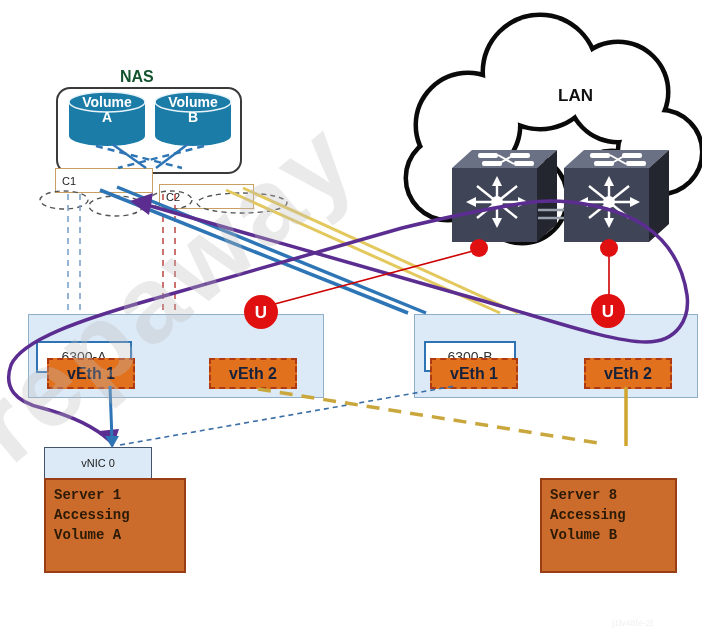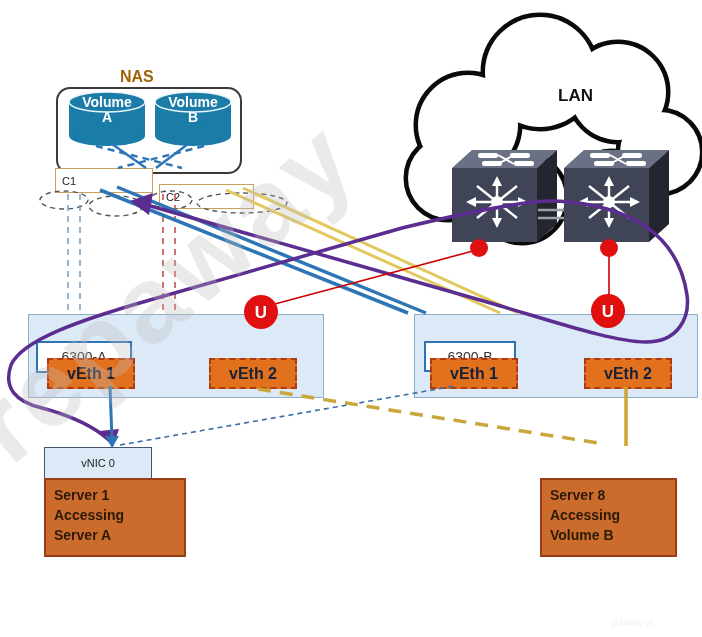--- a/index.html
+++ b/index.html
@@ -5,33 +5,33 @@
   html,body{margin:0;padding:0;background:#fff;}
   .stage{position:relative;width:702px;height:637px;background:#fff;overflow:hidden;
          font-family:"Liberation Sans",sans-serif;}
   .stage svg{position:absolute;left:0;top:0;}
   #bg{z-index:0;}
   #boxes{position:absolute;left:0;top:0;width:702px;height:637px;z-index:1;}
   #fg{z-index:2;pointer-events:none;}
   .lbl{position:absolute;color:#222;}
   .nas-box{position:absolute;left:56px;top:87px;width:182px;height:83px;
            border:2px solid #3a3a3a;border-radius:14px;background:transparent;}
-  .nas-title{position:absolute;left:120px;top:68px;width:60px;font-weight:bold;font-size:16px;color:#a16207;}
+  .nas-title{position:absolute;left:120px;top:68px;width:60px;font-weight:bold;font-size:16px;color:#14532d;}
   .vol-lbl{position:absolute;width:74px;text-align:center;color:#fff;font-size:14px;font-weight:bold;line-height:15px;}
   .ctrl{position:absolute;top:168px;height:23px;background:#fff;border:1.5px solid #c9a063;
         font-size:11px;color:#222;padding-left:6px;display:flex;align-items:center;}
   .fabric{position:absolute;top:314px;height:82px;background:#dce9f6;border:1px solid #8fafc9;}
   .fabric-lbl{position:absolute;background:#fff;border:2px solid #2e74b5;font-size:14px;color:#333;
               display:flex;align-items:center;justify-content:center;margin-top:20px;}
   .veth{position:absolute;top:358px;width:84px;height:27px;background:#e2711d;border:2px dashed #ad3a12;
         display:flex;align-items:center;justify-content:center;font-size:16px;font-weight:700;color:#16213a;}
   .vnic{position:absolute;top:447px;height:30px;border:1.5px solid #44546a;display:flex;
         align-items:center;justify-content:center;font-size:11px;color:#222;}
   .server{position:absolute;top:478px;height:70px;background:#cc6c2c;border:2px solid #993d14;
-          padding:5px 0 0 8px;font-size:14px;font-weight:bold;color:#2b1a06;line-height:20px;}
+          padding:5px 0 16px 8px;font-size:14px;font-weight:bold;color:#2b1a06;line-height:20px;font-family:Liberation Mono, monospace;}
   .lan-lbl{position:absolute;left:528px;top:86px;font-weight:bold;font-size:17px;color:#111;margin-left:30px;}
   .caption{position:absolute;left:0;top:568px;width:702px;text-align:center;
            font-size:30px;font-weight:bold;color:#111;z-index:1;}
   .watermark{position:absolute;left:-40px;top:120px;width:800px;z-index:3;pointer-events:none;
              font-size:108px;font-weight:bold;color:rgba(190,190,190,0.32);
              transform:rotate(-40deg);transform-origin:400px 250px;letter-spacing:4px;}
   .idstamp{position:absolute;left:612px;top:618px;z-index:3;font-size:9px;color:#f0f0f0;}
 </style>
 </head>
 <body>
@@ -165,21 +165,21 @@
 
     <div class="fabric" style="left:414px;width:282px;"></div>
     <div class="fabric-lbl" style="left:424px;top:321px;width:88px;height:27px;">6300-B</div>
     <div class="veth" style="left:430px;">vEth 1</div>
     <div class="veth" style="left:584px;">vEth 2</div>
 
     <div class="vnic" style="left:44px;width:106px;background:#dce9f6;">vNIC 0</div>
     <div class="server" style="left:44px;width:130px;">
       <div>Server 1</div>
       <div>Accessing</div>
-      <div>Server A</div>
+      <div>Volume A</div>
     </div>
 
     <div class="server" style="left:540px;width:125px;">
       <div>Server 8</div>
       <div>Accessing</div>
       <div>Volume B</div>
     </div>
   </div>
 
   <svg id="fg" width="702" height="637" viewBox="0 0 702 637">

